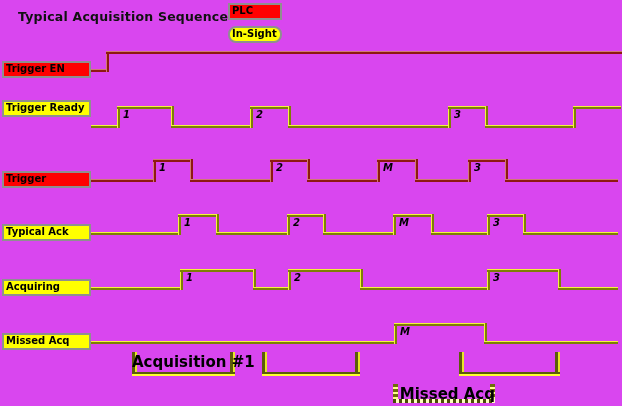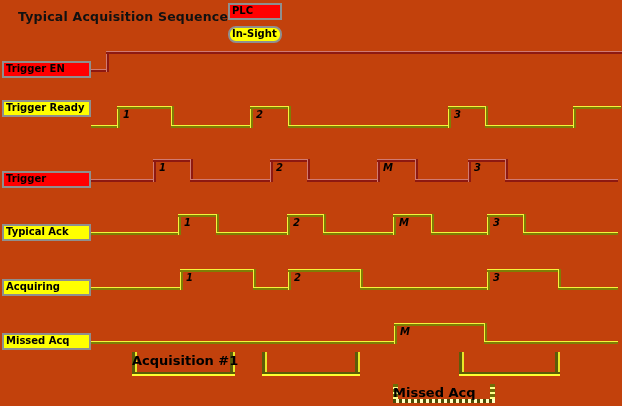--- a/index.html
+++ b/index.html
@@ -1,17 +1,17 @@
 <!DOCTYPE html>
 <html><head>
 <meta charset="utf-8">
 <style>
   html,body { margin:0; padding:0; background:#fff; }
   #stage {
-    position:relative; width:622px; height:406px; background:#c2410c;
+    position:relative; width:622px; height:406px; background:#d946ef;
     font-family:"DejaVu Sans", "Liberation Sans", sans-serif; overflow:hidden;
   }
   .title {
     position:absolute; left:18px; top:9px;
     font-size:12.5px; font-weight:bold; color:#111;
     letter-spacing:0.2px; white-space:nowrap;
   }
   .legend-box, .label-box {
     position:absolute; box-sizing:border-box;
     border:2px solid #8f8f8f;
@@ -38,22 +38,22 @@
     position:absolute; top:0; bottom:0; width:5px;
     background:linear-gradient(to right,#5c5c0a 0 55%,#e8e828 55% 100%);
   }
   .bracket .bar.left  { left:0; }
   .bracket .bar.right { right:0; }
   .bracket .base {
     position:absolute; left:0; right:0; bottom:0; height:4px;
     background:linear-gradient(to bottom,#5c5c0a 0 60%,#ffff30 60% 100%);
   }
   .bracket .txt {
-    position:absolute; left:0; right:0; top:1px; text-align:left;
-    font-size:13px; font-weight:bold; color:#000; white-space:nowrap;
+    position:absolute; left:0; right:0; top:1px; text-align:right;
+    font-size:15px; font-weight:bold; color:#000; white-space:nowrap;
   }
   .bracket.dashed .bar  { background:repeating-linear-gradient(to bottom,#6e6e08 0 3px,#ffff8a 3px 5px); }
   .bracket.dashed .base { background:repeating-linear-gradient(to right,#4a4a06 0 3px,#ffffc0 3px 6px); }
 </style>
 </head>
 <body>
 
 <div id="stage">
   <div class="title">Typical Acquisition Sequence</div>
 

